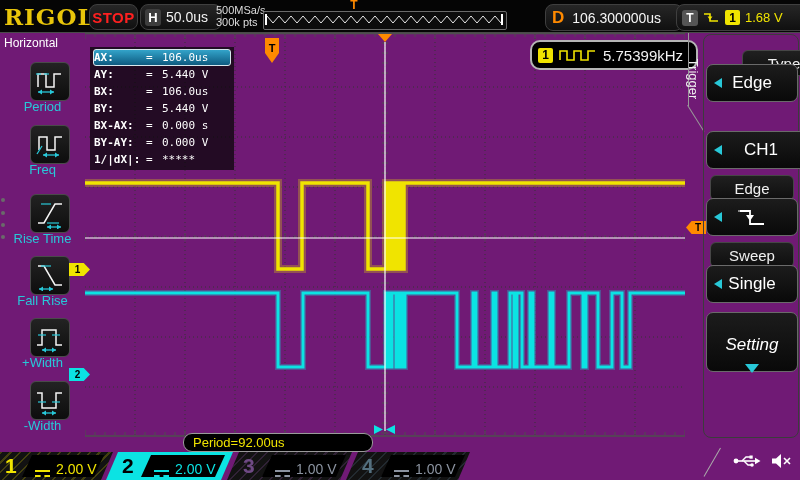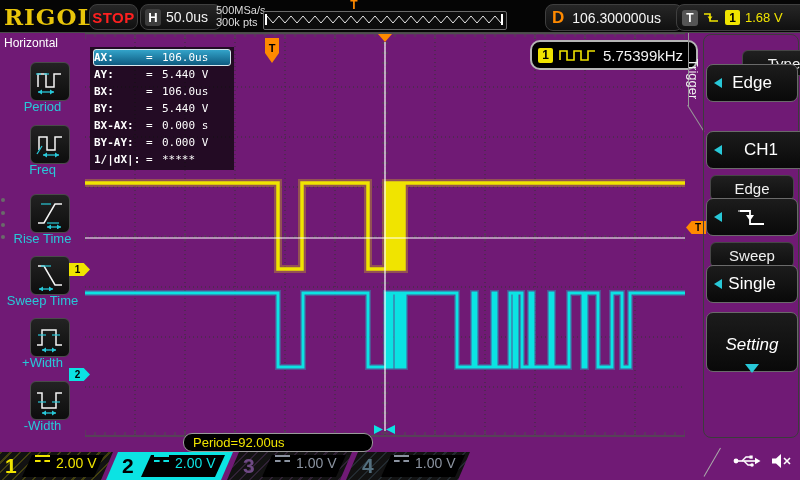--- a/index.html
+++ b/index.html
@@ -87,21 +87,21 @@
   #rm-setting .txt{margin-top:22px;font-style:italic;}
   #rm-setting .down{margin:9px auto 0;width:14px;height:9px;background:#28c8d8;
                     clip-path:polygon(0 0,100% 0,50% 100%);}
   
   #bottom{position:absolute;left:0;top:445px;width:800px;height:35px;}
   #meas-pill{position:absolute;left:183px;top:-12px;width:190px;height:19px;border:1px solid #9a9a9a;
              border-radius:9px;background:#000;color:#f0e400;font-size:13px;line-height:18px;
              padding-left:9px;box-sizing:border-box;}
   .badge{position:absolute;top:7px;height:28px;}
   .badge .num{position:absolute;top:1px;font-size:21px;font-weight:bold;line-height:26px;}
-  .badge .inner{position:absolute;top:3px;height:22px;background:#000;display:flex;align-items:flex-start;
+  .badge .inner{position:absolute;top:3px;height:22px;background:#000;display:flex;align-items:flex-end;
                 gap:6px;padding-left:13px;box-sizing:border-box;
                 clip-path:polygon(10px 0,100% 0,calc(100% - 10px) 100%,0 100%);}
   .badge .volts{font-size:14px;}
   .dcicon{width:15px;}
   .dcicon .l1{border-top:2px solid;margin-bottom:3px;}
   .dcicon .l2{border-top:2px dashed;}
   #status-diag{position:absolute;left:704px;top:31px;width:33px;height:1px;background:#aaa;
                transform:rotate(-60deg);transform-origin:left center;}
   #status-icons{position:absolute;left:733px;top:8px;display:flex;gap:10px;align-items:center;}
 </style>
@@ -183,21 +183,21 @@
       <div class="lm-label" style="top: 198px;">Rise Time</div>
       <div class="lm-btn" style="top: 223px;">
         <svg width="30" height="30">
           <path d="M3 5 H9 L20 24 H27" stroke="#f5f5f5" stroke-width="1.5" fill="none"></path>
           <line x1="6" y1="5" x2="16" y2="5" stroke="#28c8d8" stroke-width="1.2"></line>
           <line x1="4" y1="28" x2="18" y2="28" stroke="#28c8d8" stroke-width="1.3"></line>
           <path d="M4 28 l4 -2.5 v5 z" fill="#28c8d8"></path>
           <path d="M18 28 l-4 -2.5 v5 z" fill="#28c8d8"></path>
         </svg>
       </div>
-      <div class="lm-label" style="top: 260px;">Sweep Time</div>
+      <div class="lm-label" style="top: 260px;">Fall Rise</div>
       <div class="lm-btn" style="top: 285px;">
         <svg width="30" height="30">
           <path d="M2 22 H7 V7 H21 V22 H27" stroke="#f5f5f5" stroke-width="1.5" fill="none"></path>
           <line x1="3" y1="12" x2="11" y2="12" stroke="#28c8d8" stroke-width="1.2"></line>
           <line x1="17" y1="12" x2="25" y2="12" stroke="#28c8d8" stroke-width="1.2"></line>
           <line x1="7" y1="27" x2="21" y2="27" stroke="#28c8d8" stroke-width="1.3"></line>
           <path d="M7 27 l4 -2.5 v5 z" fill="#28c8d8"></path>
           <path d="M21 27 l-4 -2.5 v5 z" fill="#28c8d8"></path>
         </svg>
       </div>

